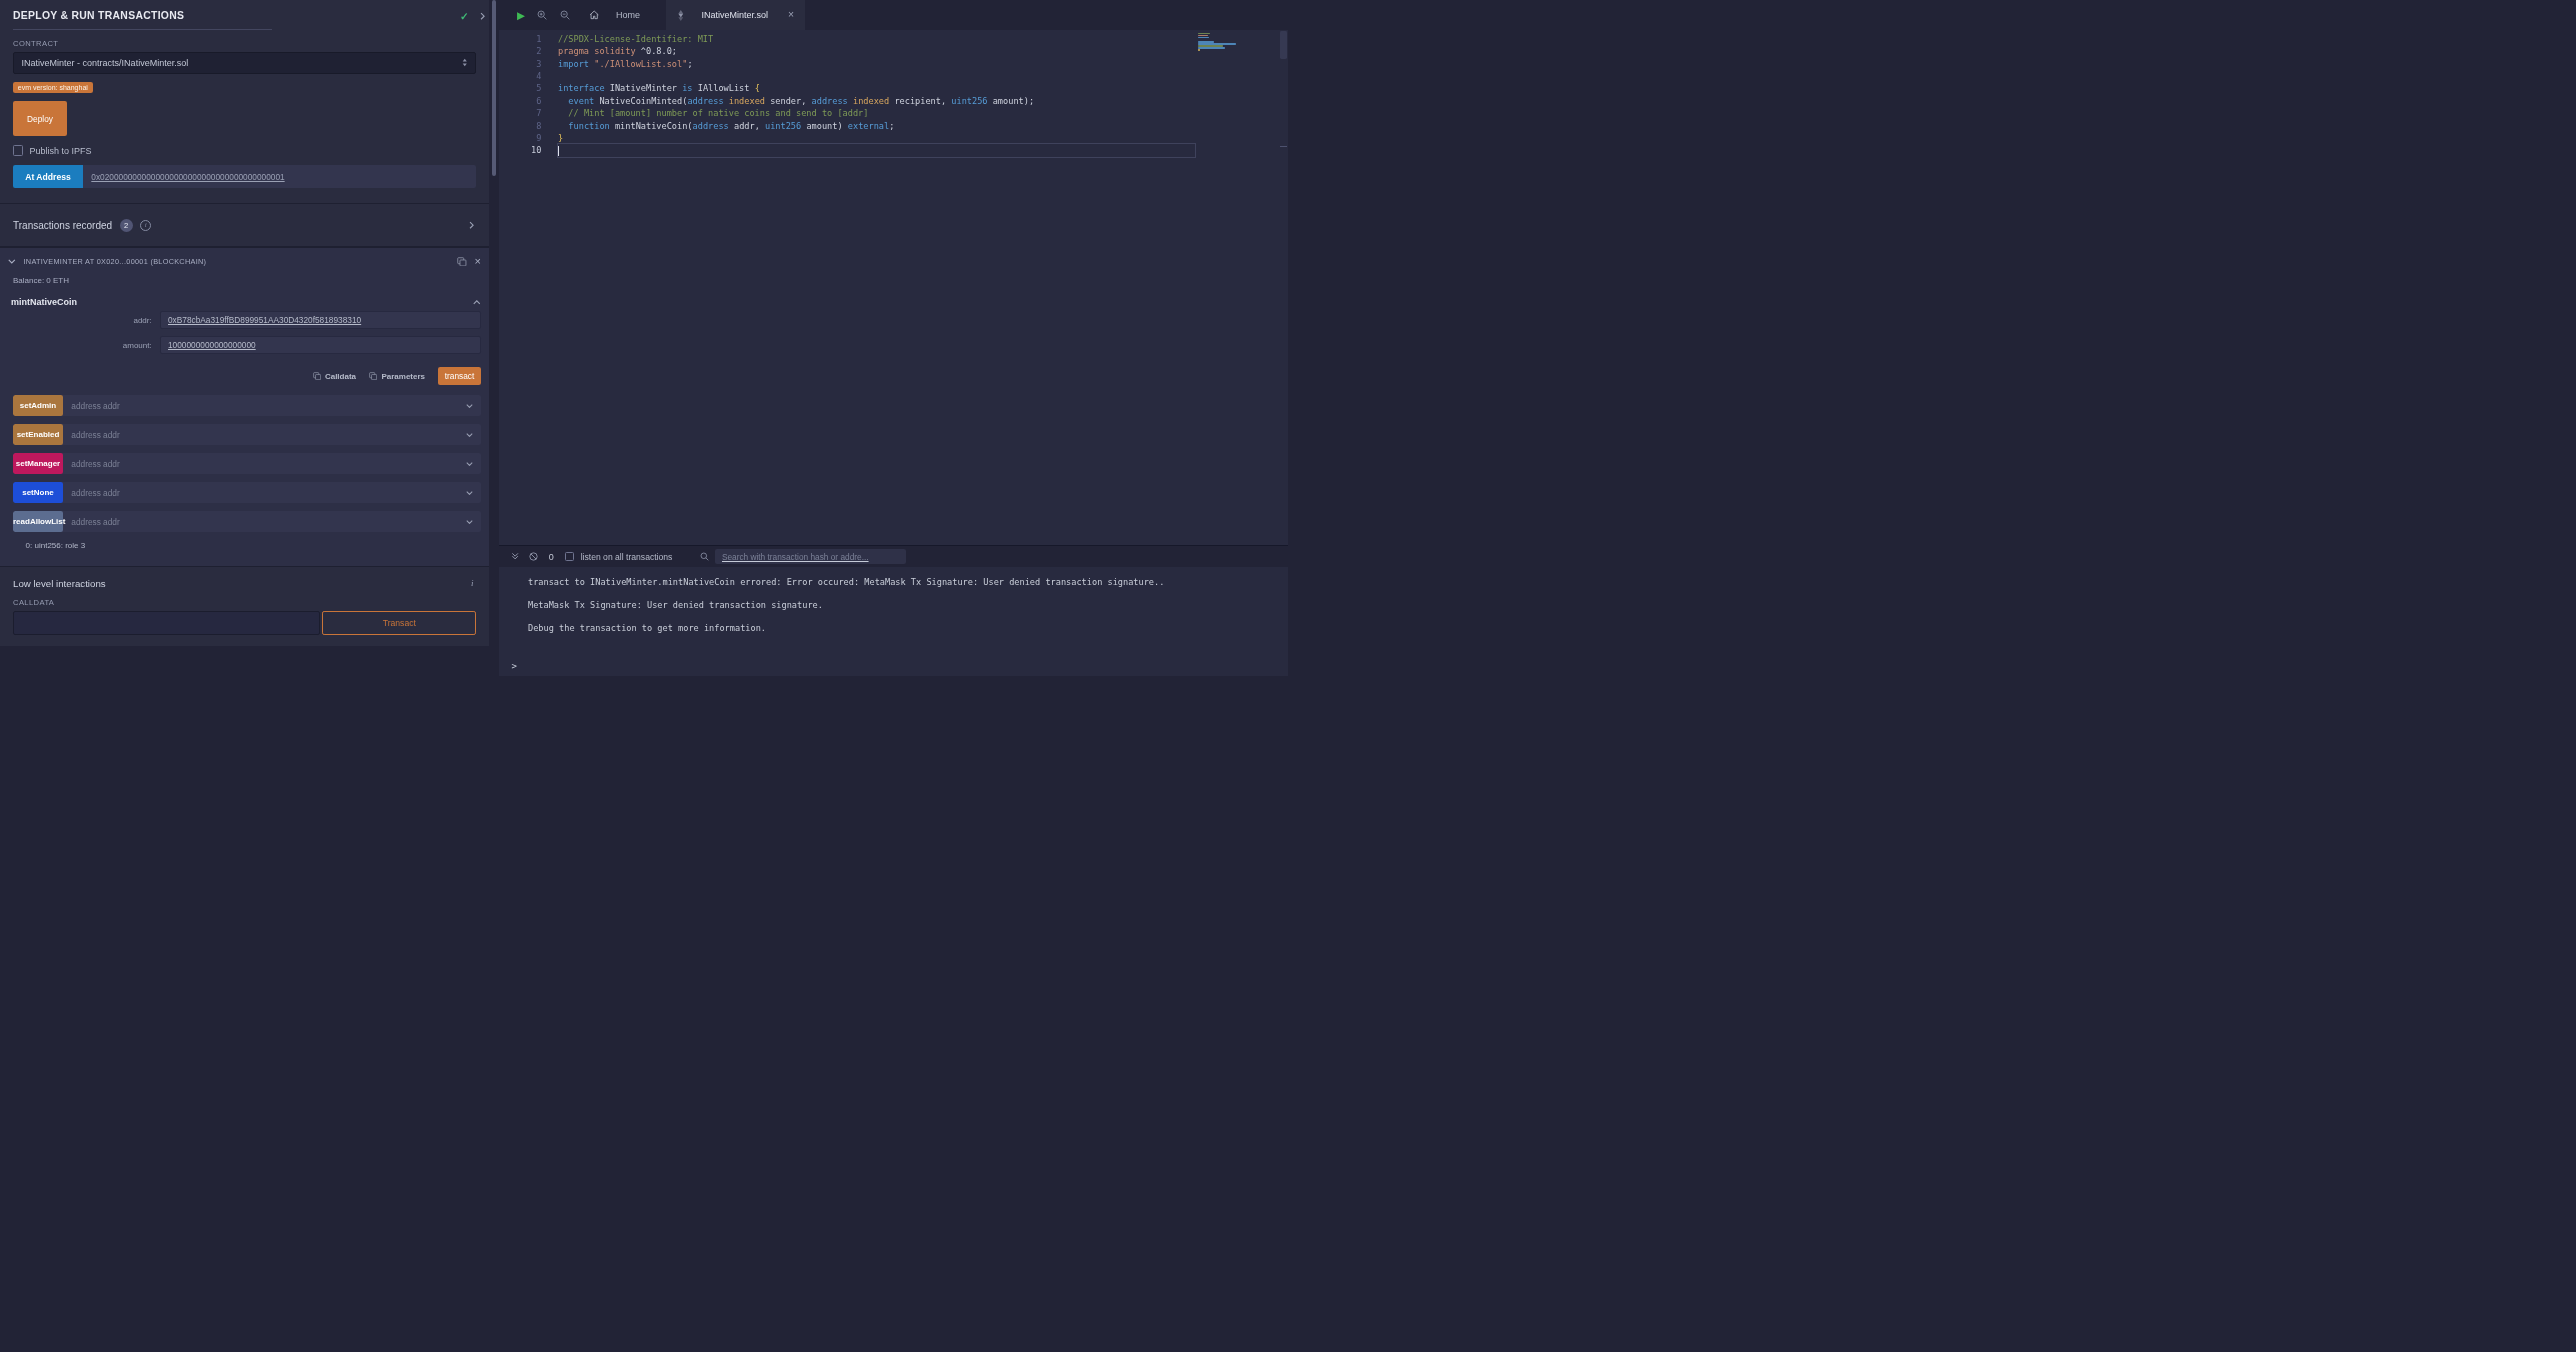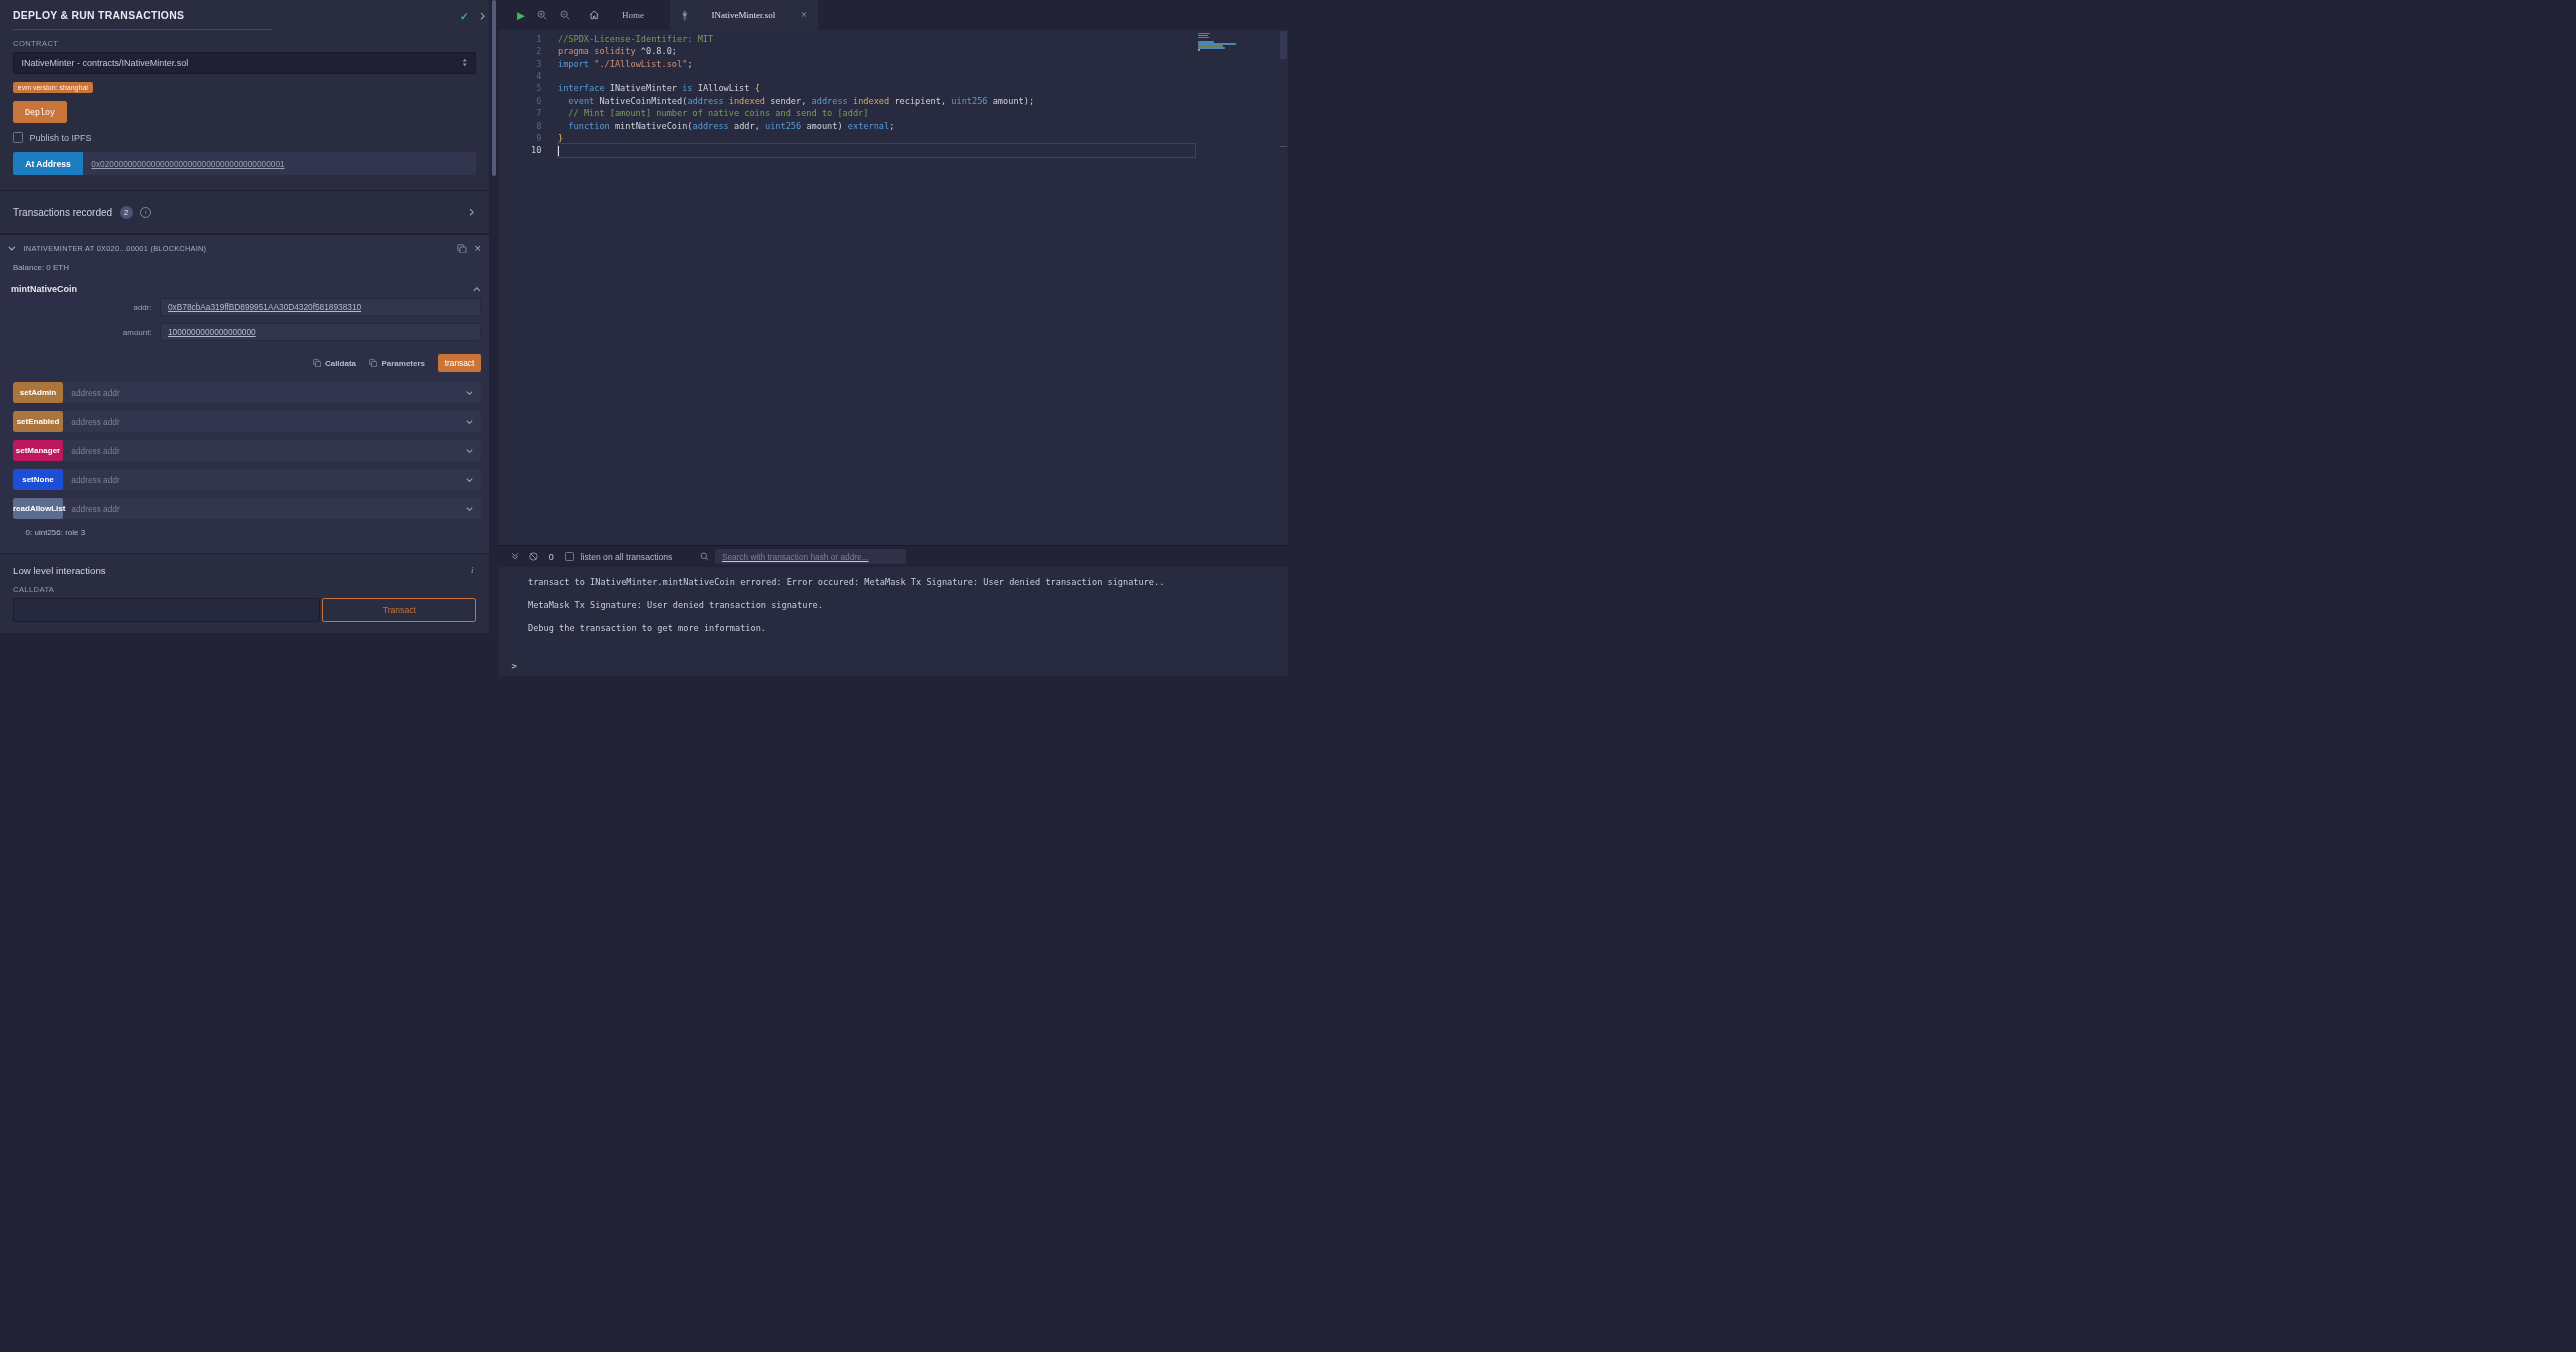--- a/index.html
+++ b/index.html
@@ -30,22 +30,22 @@
   .title-underline { width:259px; height:0.7px; background:#43465f; margin-top:7px; }
 
   .form-label { font-size:7.6px; color:#969cb1; letter-spacing:0.4px; margin:9.7px 13px 4.1px; }
   .select-box { margin:0 13px; height:21.4px; background:#1f2133; border:0.7px solid #181a29; border-radius:2.1px;
                 display:flex; align-items:center; padding:0 7.6px; font-size:9px; color:#c3c8d6; cursor:pointer; }
   .select-arrows { margin-left:auto; }
 
   .evm-badge { margin:8.3px 13px 0; align-self:flex-start; background:#c97539; color:#fdf3e7;
                font-size:7px; padding:2.1px 4.8px; border-radius:2.1px; }
 
-  .deploy-btn { margin:8.3px 13px 0; width:54px; height:22px; background:#c97539; color:#fff;
-                font-size:8.3px; border:none; border-radius:2.1px; align-self:flex-start;font-family:Liberation Mono, monospace; }
+  .deploy-btn { margin:8.3px 13px 0; width:54px; height:35px; background:#c97539; color:#fff;
+                font-size:8.3px; border:none; border-radius:2.1px; align-self:flex-start; }
 
   .publish-row { margin:9px 13px 0; display:flex; align-items:center; gap:6.2px; font-size:9px; color:#b9bece; }
   .checkbox { width:10.4px; height:10.4px; border:0.7px solid #6f7490; border-radius:1.4px; background:transparent;
               display:inline-block; cursor:pointer; flex:none; }
   .checkbox.small { width:9px; height:9px; }
 
   .ataddr-row { margin:9.7px 13px 0; display:flex; }
   .ataddr-btn { width:70px; height:23px; background:#1b7dbf; color:#fff; font-size:8.6px; font-weight:700;
                 border:none; border-radius:2.1px 0 0 2.1px; flex:none; }
   .ataddr-input { flex:1; height:23px; background:#33354e; color:#9aa0b4; font-size:8.3px; padding:0 8.3px;
@@ -101,21 +101,21 @@
   .transact-outline-btn { width:154px; height:23.5px; background:transparent; border:0.7px solid #c97539;
                           border-radius:2.1px; color:#c97539; font-size:8.6px; flex:none; }
   .bottom-void { flex:1; background:#222336; margin-top:11px; }
 
   
   .right { flex:1; display:flex; flex-direction:column; height:100%; min-width:0; }
 
   .tabbar { height:30px; background:#222336; display:flex; align-items:stretch; flex:none; }
   .play { color:#3fba54; font-size:10.4px; margin-left:18px; align-self:center; cursor:pointer; }
   .zoom { margin-left:12.4px; align-self:center; }
-  .tab { display:flex; align-items:center; gap:23px; padding:0 11px; font-size:9px; color:#b6bbca; cursor:pointer;font-family:Liberation Serif, serif; }
+  .tab { display:flex; align-items:center; gap:17px; padding:0 11px; font-size:9px; color:#b6bbca; cursor:pointer; }
   .tab.home { margin-left:7px; }
   .tab.active { background:#2a2c3f; color:#dfe2ec; margin-left:15px; }
   .tab-close { color:#9aa0b4; font-size:10.4px; margin-left:2.8px; line-height:1; }
 
   .editor { flex:1; position:relative; background:#282a3f; display:flex; overflow:hidden;
             font-family:"DejaVu Sans Mono", monospace; font-size:8.6px; line-height:12.4px; }
   .gutter { width:59px; padding:2.8px 16.6px 0 0; text-align:right; color:#5d6387; flex:none; }
   .gutter-num { height:12.4px; }
   .gutter-num.active { color:#c6cbd9; }
   .code { flex:1; padding-top:2.8px; white-space:pre; margin-right:93px; position:relative; cursor:text; }

